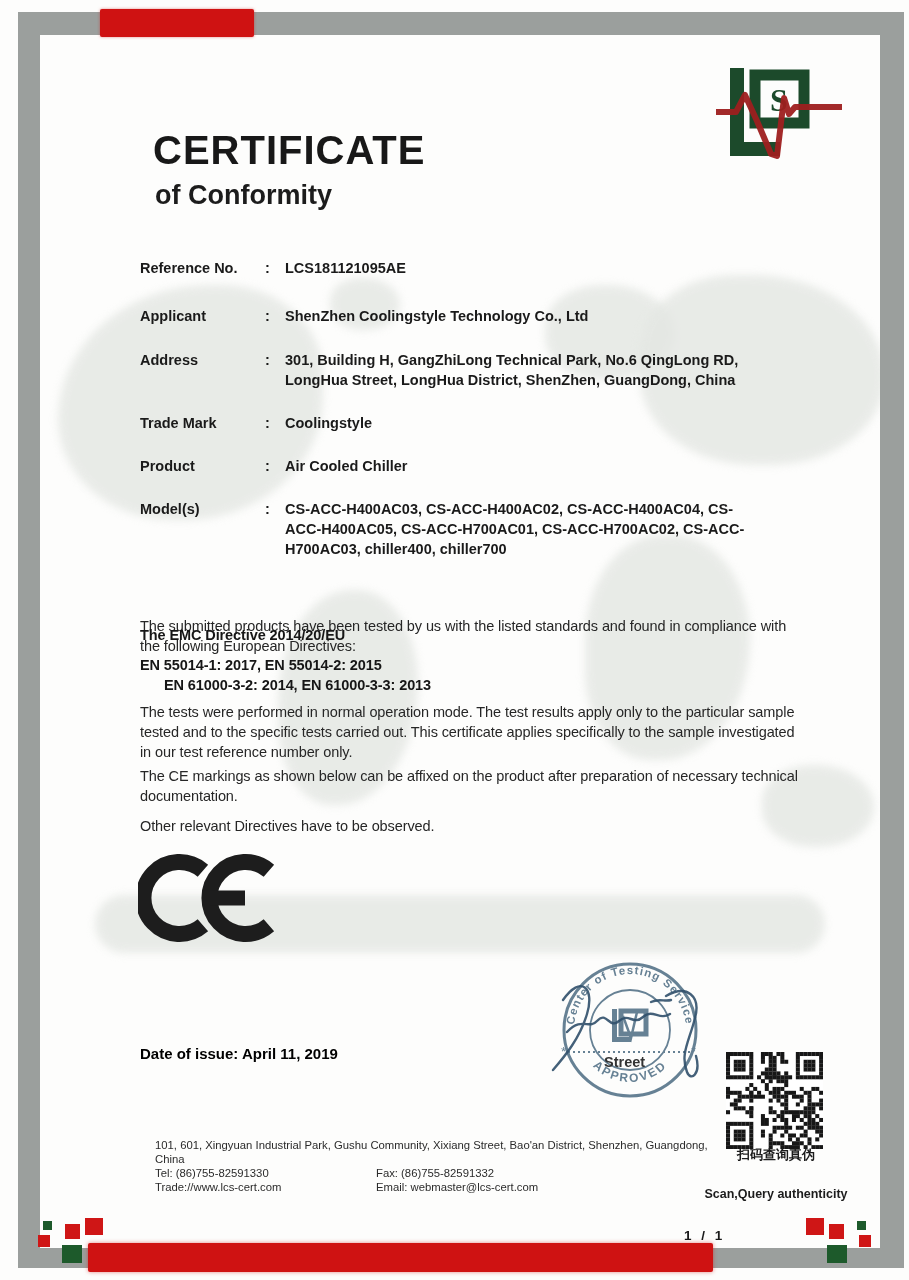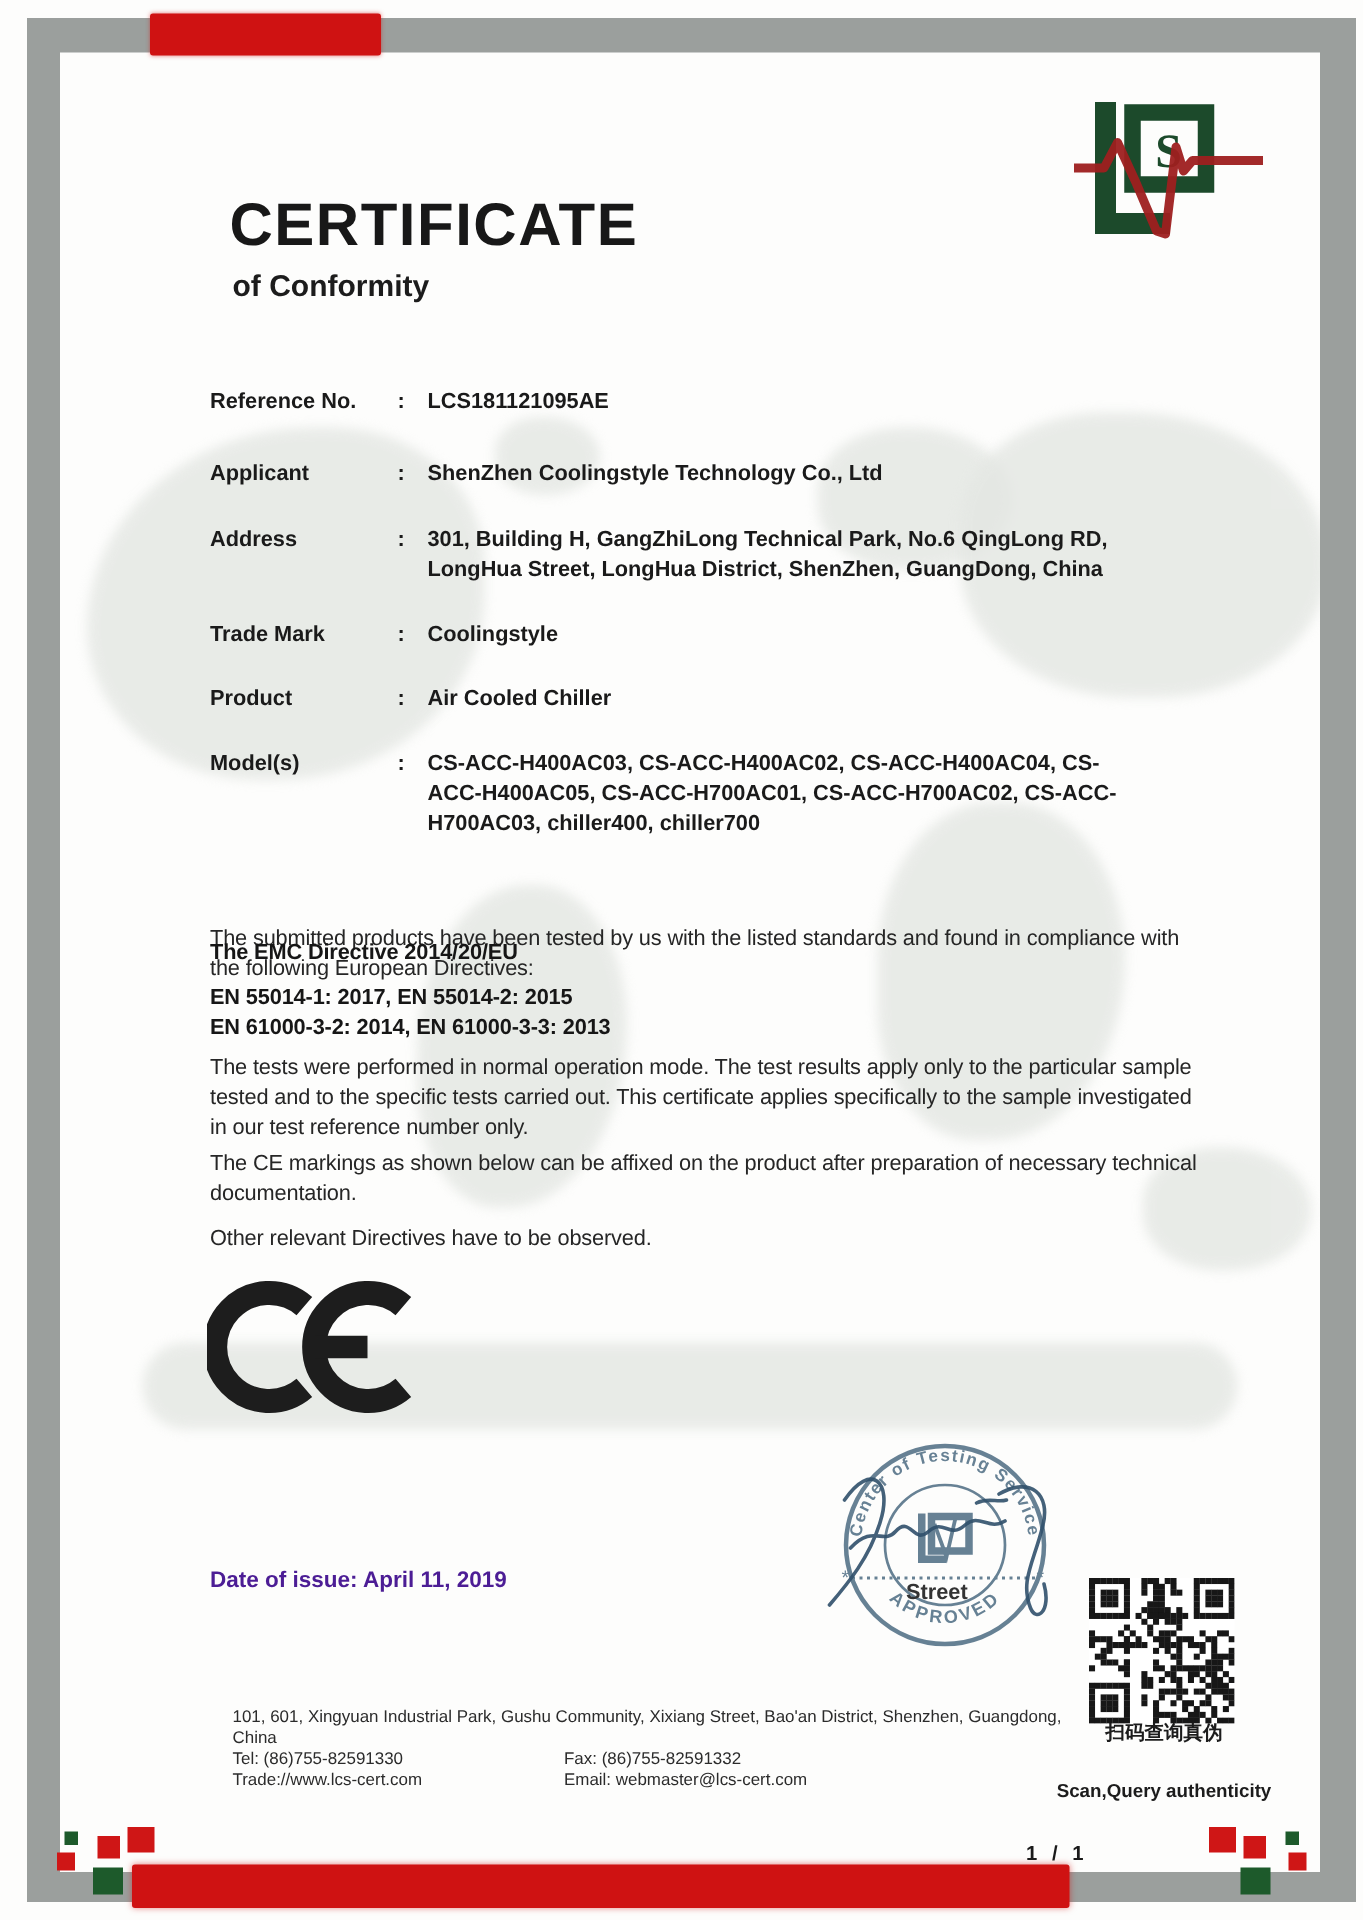--- a/index.html
+++ b/index.html
@@ -17,40 +17,40 @@
   .accent-bottom-bar{left:88px;top:1243px;width:625px;height:29px;border-radius:2px;box-shadow:0 0 4px rgba(207,18,18,.5);}
   .sq{position:absolute;}
   .sq.red{background:#cf1616;}
   .sq.green{background:#1d5a2b;}
 
   
   .blob{position:absolute;background:#e4e7e3;border-radius:46% 54% 52% 48%;filter:blur(4px);opacity:.8;}
 
   
   .title-main{position:absolute;left:153px;top:128px;font-size:40px;font-weight:bold;letter-spacing:1px;color:#181818;}
-  .title-sub{position:absolute;left:155px;top:180px;font-size:20px;font-weight:bold;color:#1c1c1c;}
+  .title-sub{position:absolute;left:155px;top:180px;font-size:27px;font-weight:bold;color:#1c1c1c;}
 
   
   .info-row{position:absolute;left:140px;width:640px;font-size:14.5px;font-weight:bold;color:#1a1a1a;line-height:20px;}
   .info-row .lbl{position:absolute;left:0;top:0;width:122px;}
   .info-row .col{position:absolute;left:125px;top:0;}
   .info-row .val{position:absolute;left:145px;top:0;width:482px;}
 
   
   .para{position:absolute;left:140px;width:660px;font-size:14.5px;line-height:20px;color:#262626;letter-spacing:-0.1px;}
   .para.bold{font-weight:bold;color:#161616;}
 
   
   .ce{position:absolute;left:138px;top:846px;}
   .logo{position:absolute;left:716px;top:68px;}
   .stamp{position:absolute;left:540px;top:955px;}
   .signature{position:absolute;left:533px;top:958px;}
   .manager{position:absolute;left:604px;top:1054px;font-size:14.5px;font-weight:600;color:#333;}
 
-  .date-issue{position:absolute;left:140px;top:1045px;font-size:15px;font-weight:bold;color:#4c1d95;}
+  .date-issue{position:absolute;left:140px;top:1045px;font-size:15px;font-weight:bold;color:#000000;}
 
   
   .qr-wrap{position:absolute;left:726px;top:1052px;width:97px;height:97px;background:#fff;}
   .qr-caption-cn{position:absolute;left:690px;top:1146px;width:172px;text-align:center;font-size:13px;font-weight:bold;color:#1c1c1c;}
   .qr-caption-en{position:absolute;left:678px;top:1164px;width:196px;text-align:center;font-size:12.5px;font-weight:bold;color:#1c1c1c;margin-top:23px;}
 
   .page-num{position:absolute;left:684px;top:1185px;font-size:13.5px;font-weight:bold;letter-spacing:3px;color:#1a1a1a;margin-top:43px;}
 
   
   .footer{position:absolute;left:155px;top:1138px;width:566px;font-size:11.3px;line-height:14px;color:#2b2b2b;}
@@ -130,21 +130,21 @@
   </div>
   <div class="info-row" style="top:499px;">
     <span class="lbl">Model(s)</span>
     <span class="col">:</span>
     <span class="val">CS-ACC-H400AC03, CS-ACC-H400AC02, CS-ACC-H400AC04, CS-ACC-H400AC05, CS-ACC-H700AC01, CS-ACC-H700AC02, CS-ACC-H700AC03, chiller400, chiller700</span>
   </div>
 
   <div class="para" style="top:576px;margin-top:40px;">The submitted products have been tested by us with the listed standards and found in compliance with the following European Directives:</div>
   <div class="para bold" style="top:625px;">The EMC Directive 2014/20/EU</div>
   <div class="para bold" style="top:655px;">EN 55014-1: 2017, EN 55014-2: 2015</div>
-  <div class="para bold" style="top:675px;">EN 61000-3-2: 2014, EN 61000-3-3: 2013</div>
+  <div class="para bold" style="top:675px;margin-left:24px;">EN 61000-3-2: 2014, EN 61000-3-3: 2013</div>
   <div class="para" style="top:702px;">The tests were performed in normal operation mode. The test results apply only to the particular sample tested and to the specific tests carried out. This certificate applies specifically to the sample investigated in our test reference number only.</div>
   <div class="para" style="top:766px;">The CE markings as shown below can be affixed on the product after preparation of necessary technical documentation.</div>
   <div class="para" style="top:816px;">Other relevant Directives have to be observed.</div>
 
   <svg class="ce" width="148" height="104" viewBox="0 0 148 104">
     <path d="M 64.9,24.7 A 36,36 0 1 0 64.9,79.3" fill="none" stroke="#1d1d1d" stroke-width="16"></path>
     <path d="M 130.9,24.7 A 36,36 0 1 0 130.9,79.3" fill="none" stroke="#1d1d1d" stroke-width="16"></path>
     <line x1="72" y1="52" x2="107" y2="52" stroke="#1d1d1d" stroke-width="15"></line>
   </svg>
 

